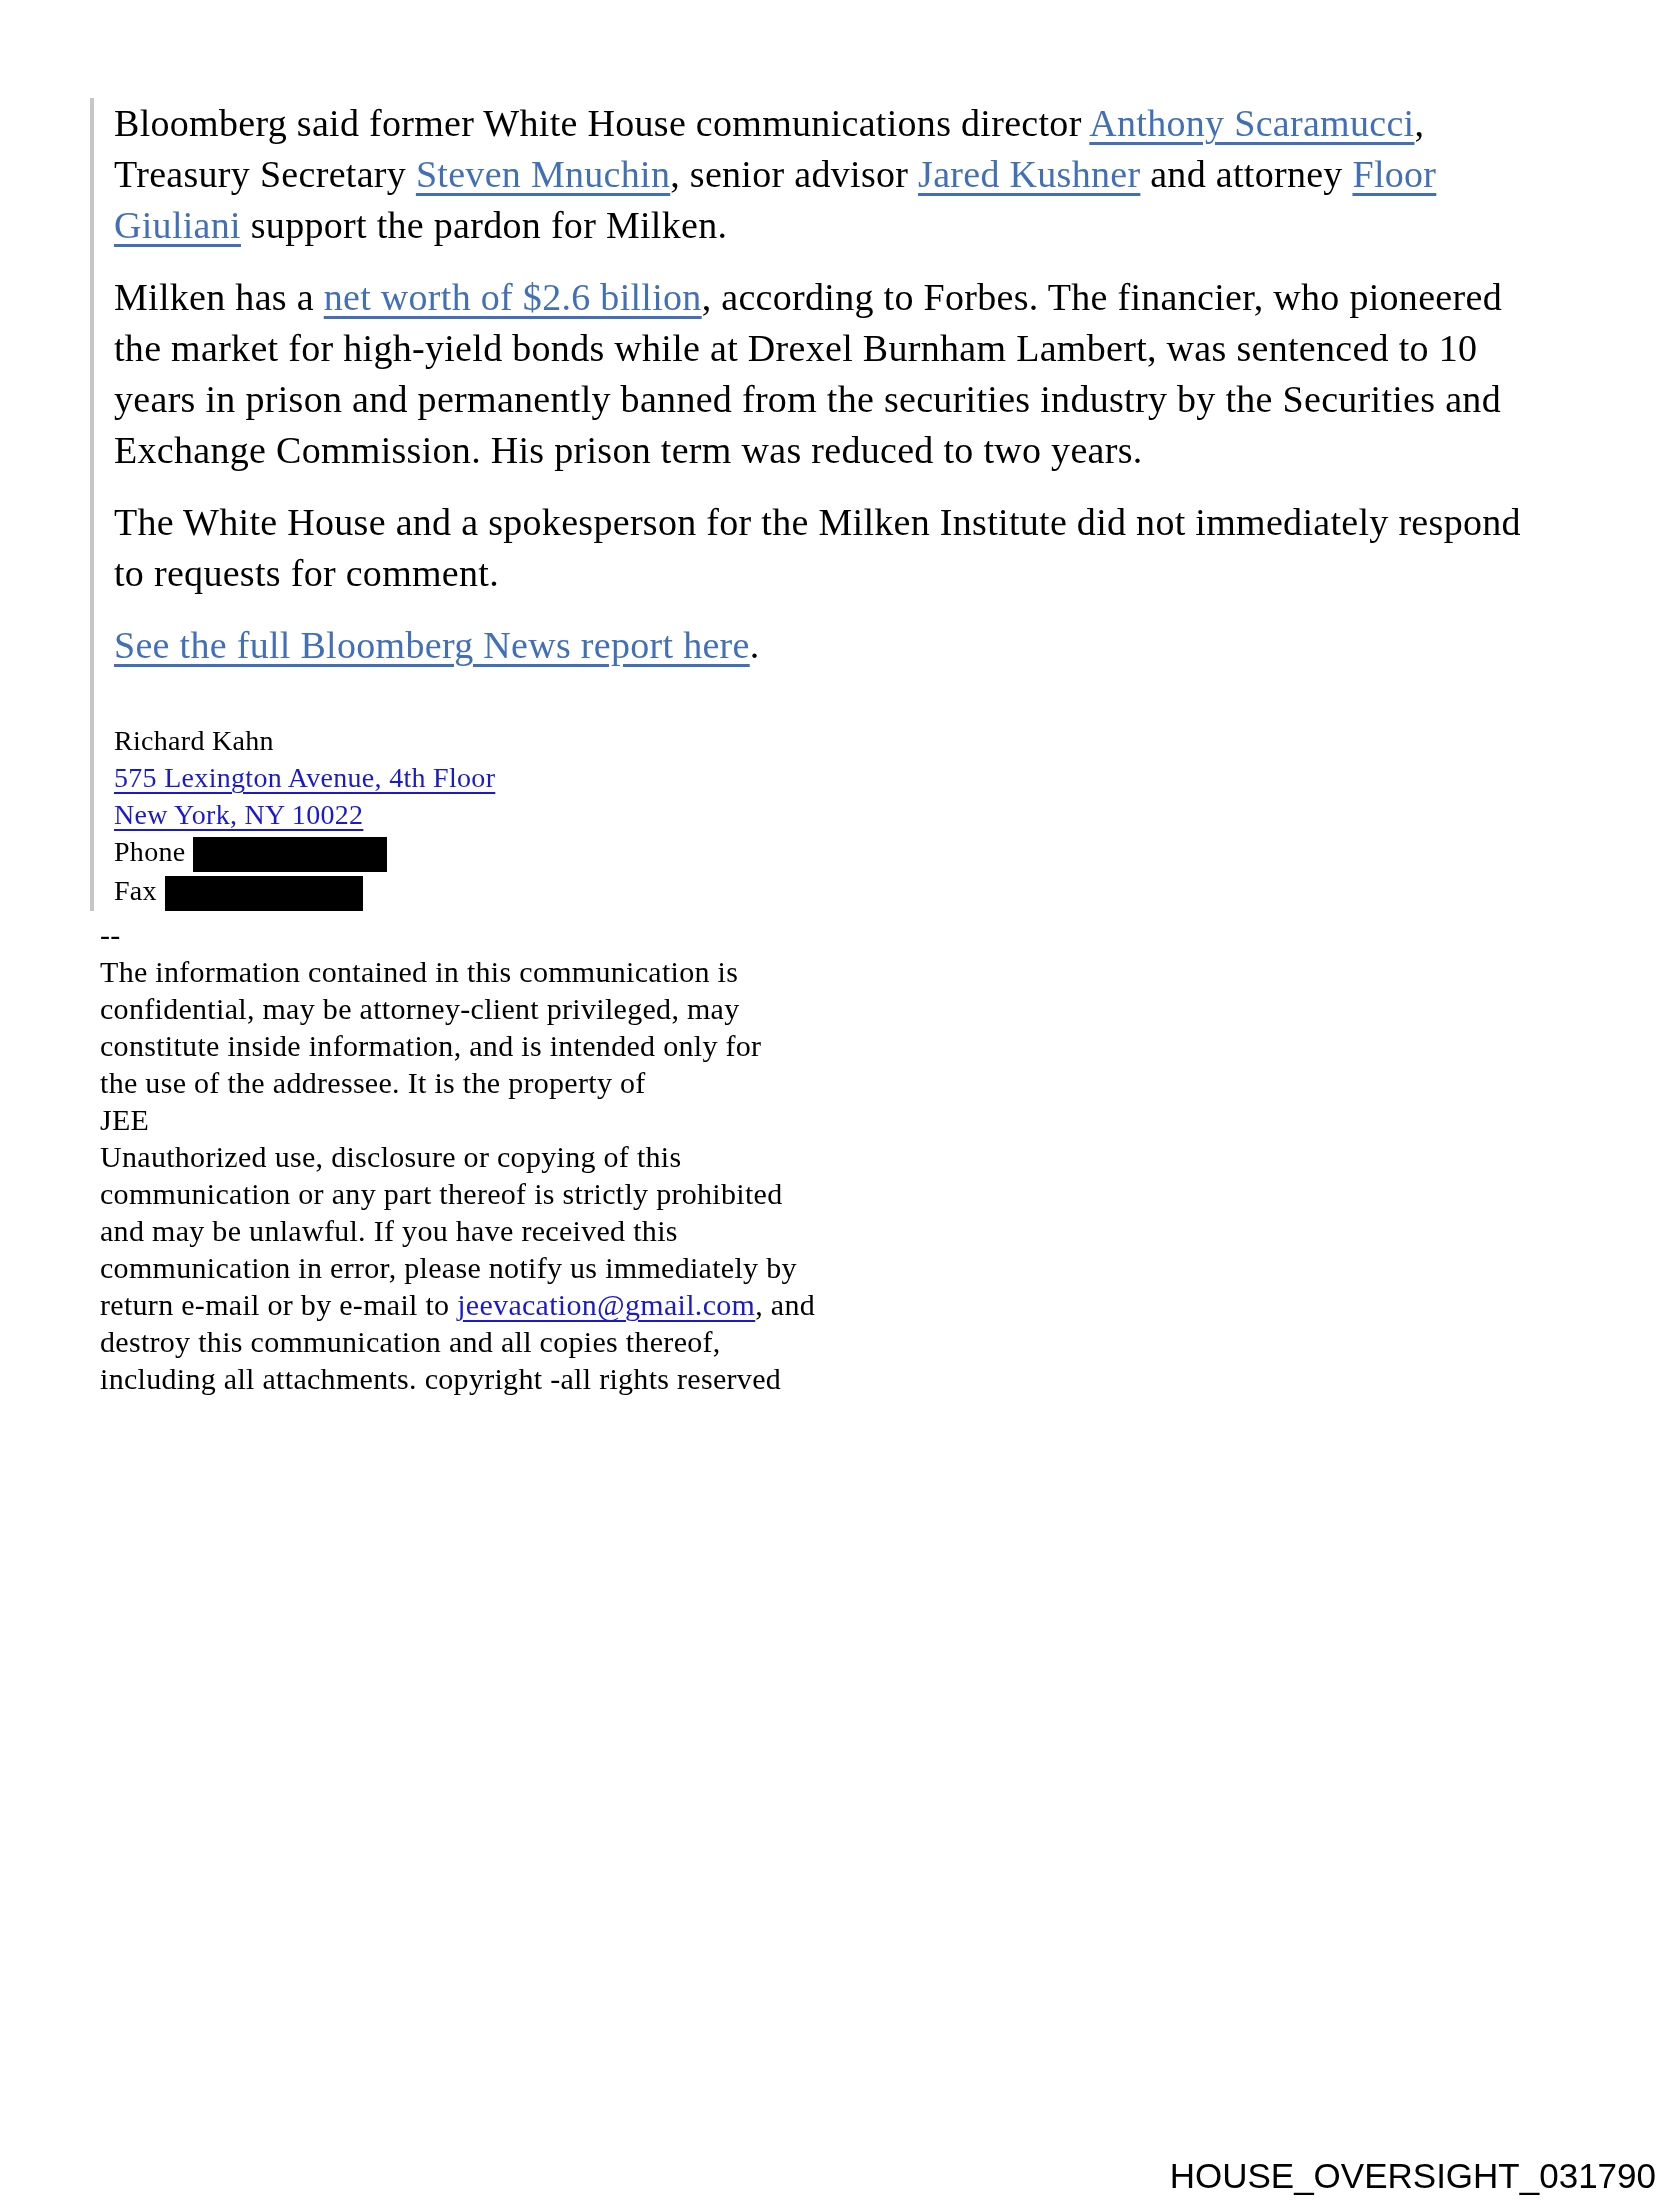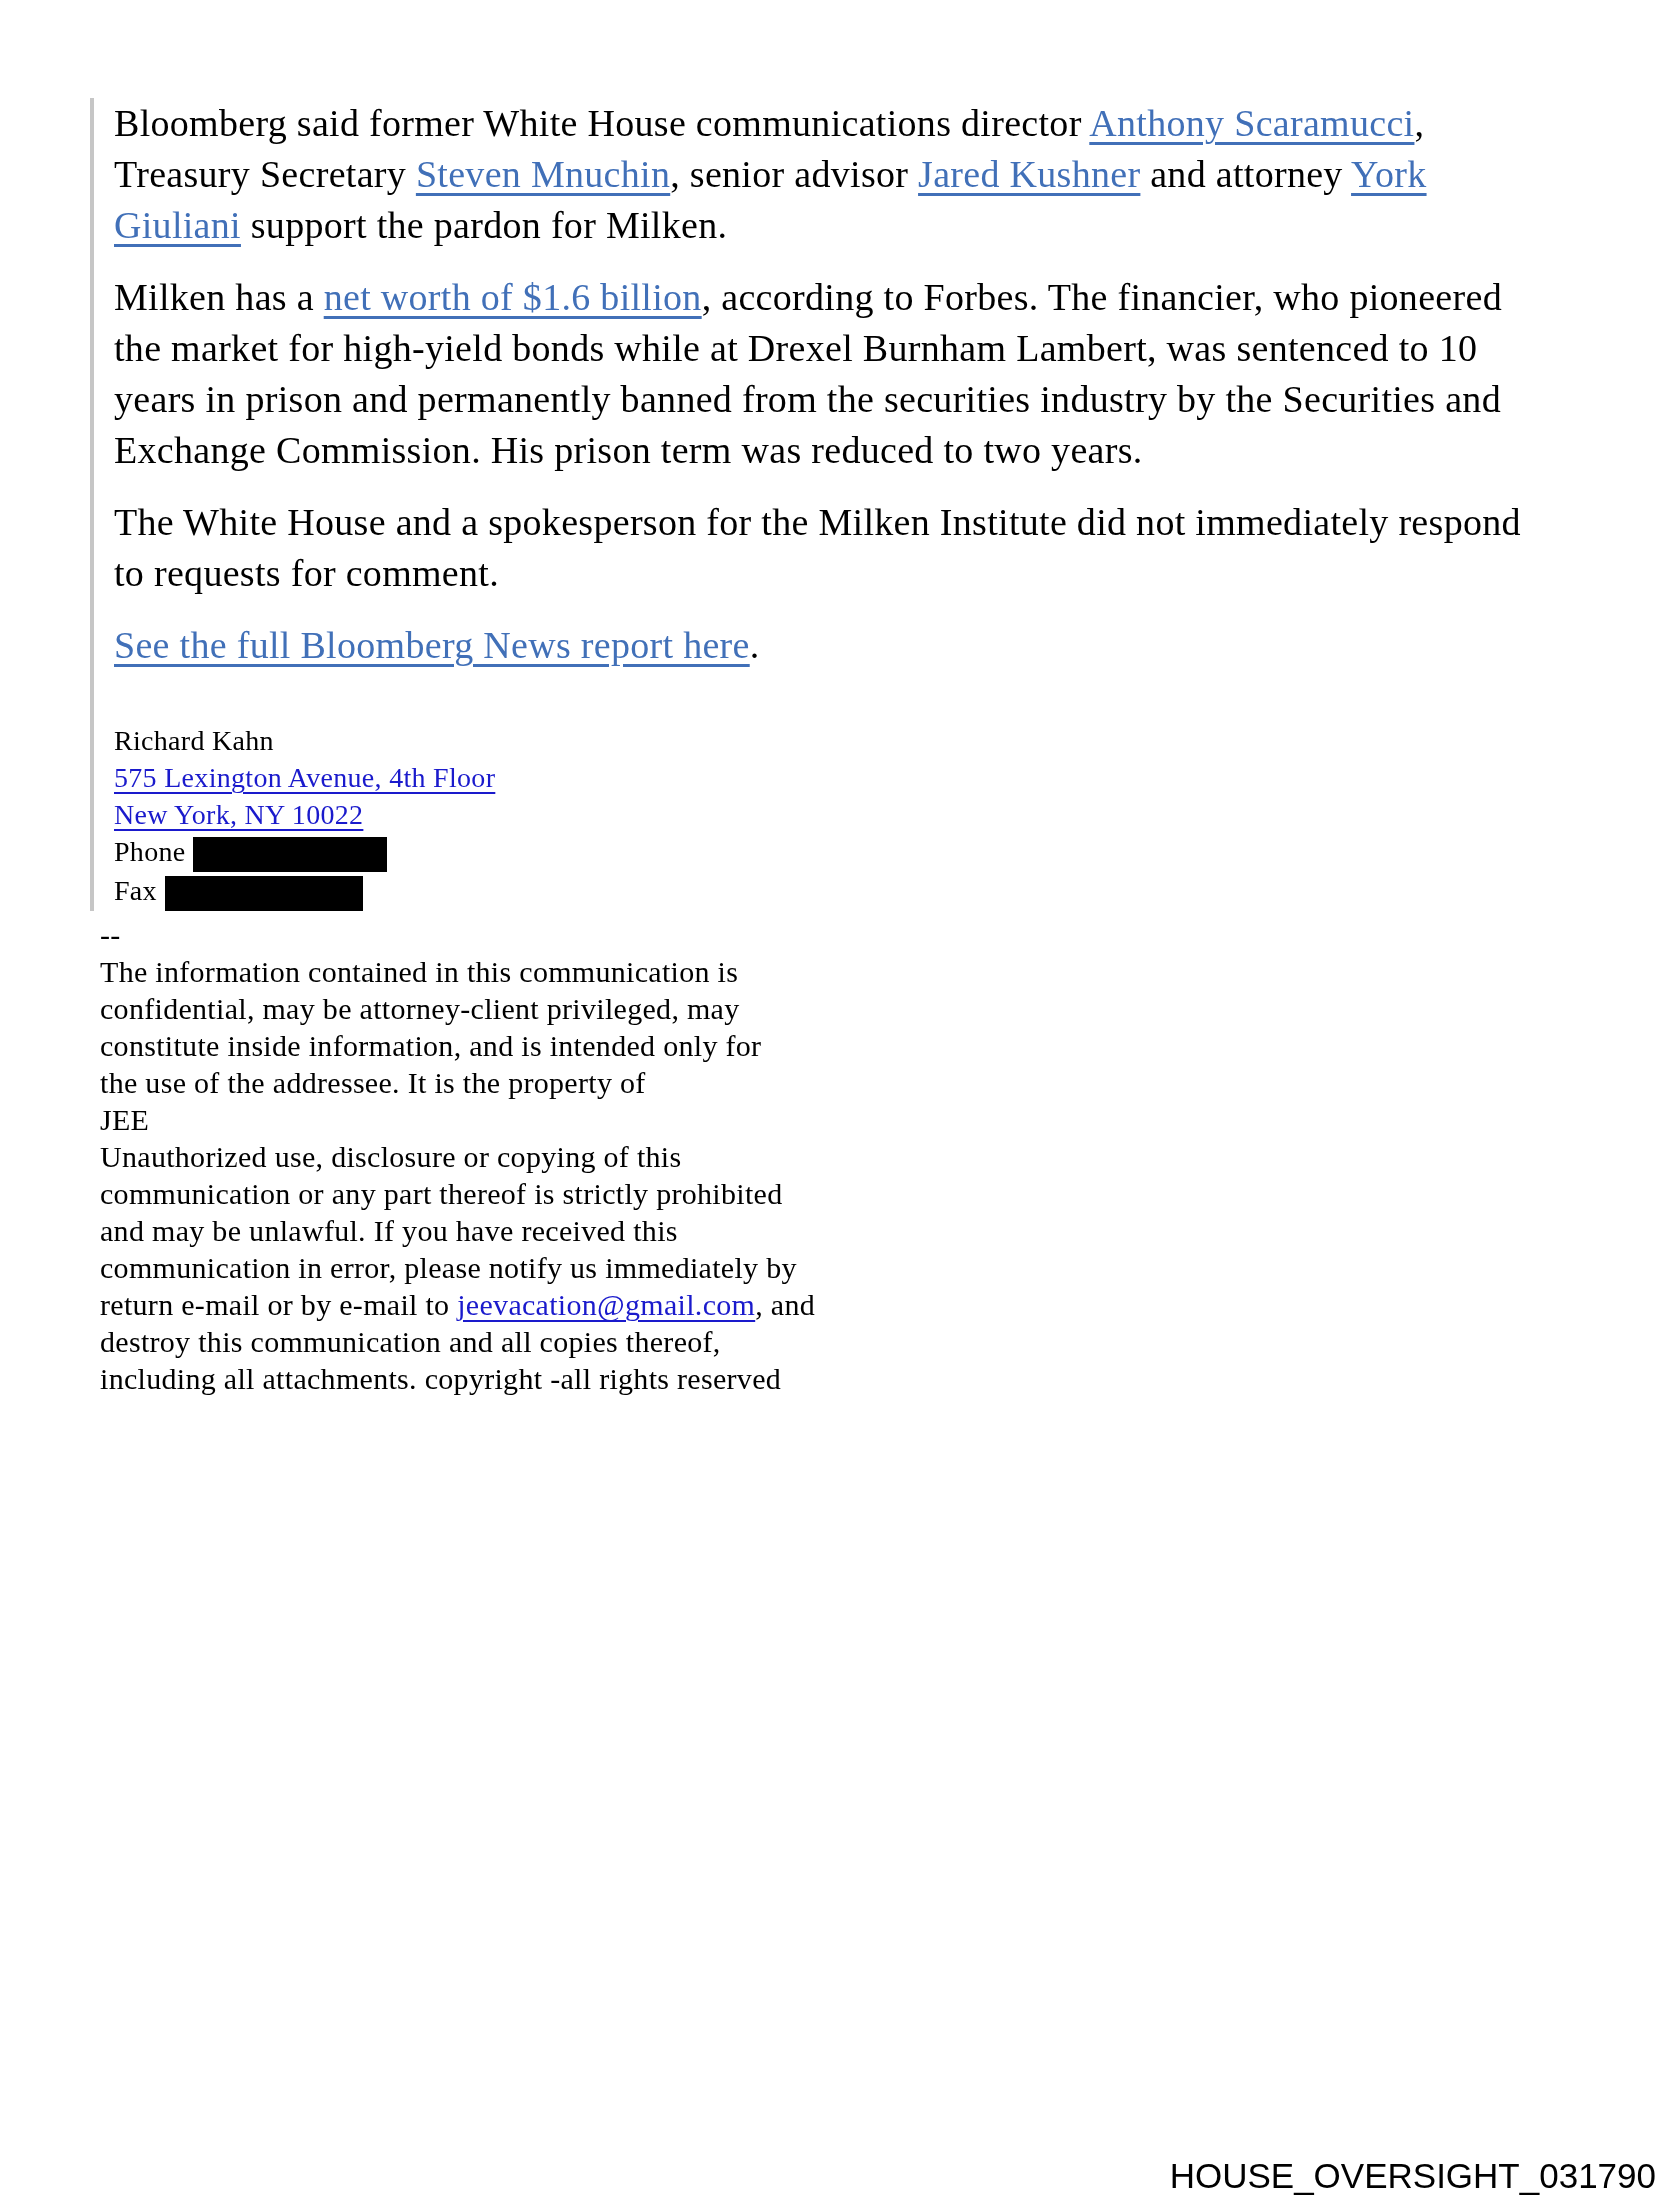--- a/index.html
+++ b/index.html
@@ -66,23 +66,23 @@
     text-align:right;
   }
 </style>
 </head>
 <body>
 
 <div class="page">
 
   <div class="quote">
 
-    <p class="body-par">Bloomberg said former White House communications director <span class="lnk muted">Anthony Scaramucci</span>,<br>Treasury Secretary <span class="lnk muted">Steven Mnuchin</span>, senior advisor <span class="lnk muted">Jared Kushner</span> and attorney <span class="lnk muted">York</span><br><span class="lnk muted">Giuliani</span> support the pardon for Milken.</p>
+    <p class="body-par">Bloomberg said former White House communications director <span class="lnk muted">Anthony Scaramucci</span>,<br>Treasury Secretary <span class="lnk muted">Steven Mnuchin</span>, senior advisor <span class="lnk muted">Jared Kushner</span> and attorney <span class="lnk muted">Floor</span><br><span class="lnk muted">Giuliani</span> support the pardon for Milken.</p>
 
-    <p class="body-par">Milken has a <span class="lnk muted">net worth of $1.6 billion</span>, according to Forbes. The financier, who pioneered<br>the market for high-yield bonds while at Drexel Burnham Lambert, was sentenced to 10<br>years in prison and permanently banned from the securities industry by the Securities and<br>Exchange Commission. His prison term was reduced to two years.</p>
+    <p class="body-par">Milken has a <span class="lnk muted">net worth of $2.6 billion</span>, according to Forbes. The financier, who pioneered<br>the market for high-yield bonds while at Drexel Burnham Lambert, was sentenced to 10<br>years in prison and permanently banned from the securities industry by the Securities and<br>Exchange Commission. His prison term was reduced to two years.</p>
 
     <p class="body-par">The White House and a spokesperson for the Milken Institute did not immediately respond<br>to requests for comment.</p>
 
     <p class="body-par"><span class="lnk muted">See the full Bloomberg News report here</span>.</p>
 
     <div class="sig">
       <div>Richard Kahn</div>
       <div>
         <span class="lnk bright">575 Lexington Avenue, 4th Floor</span>
       </div>

